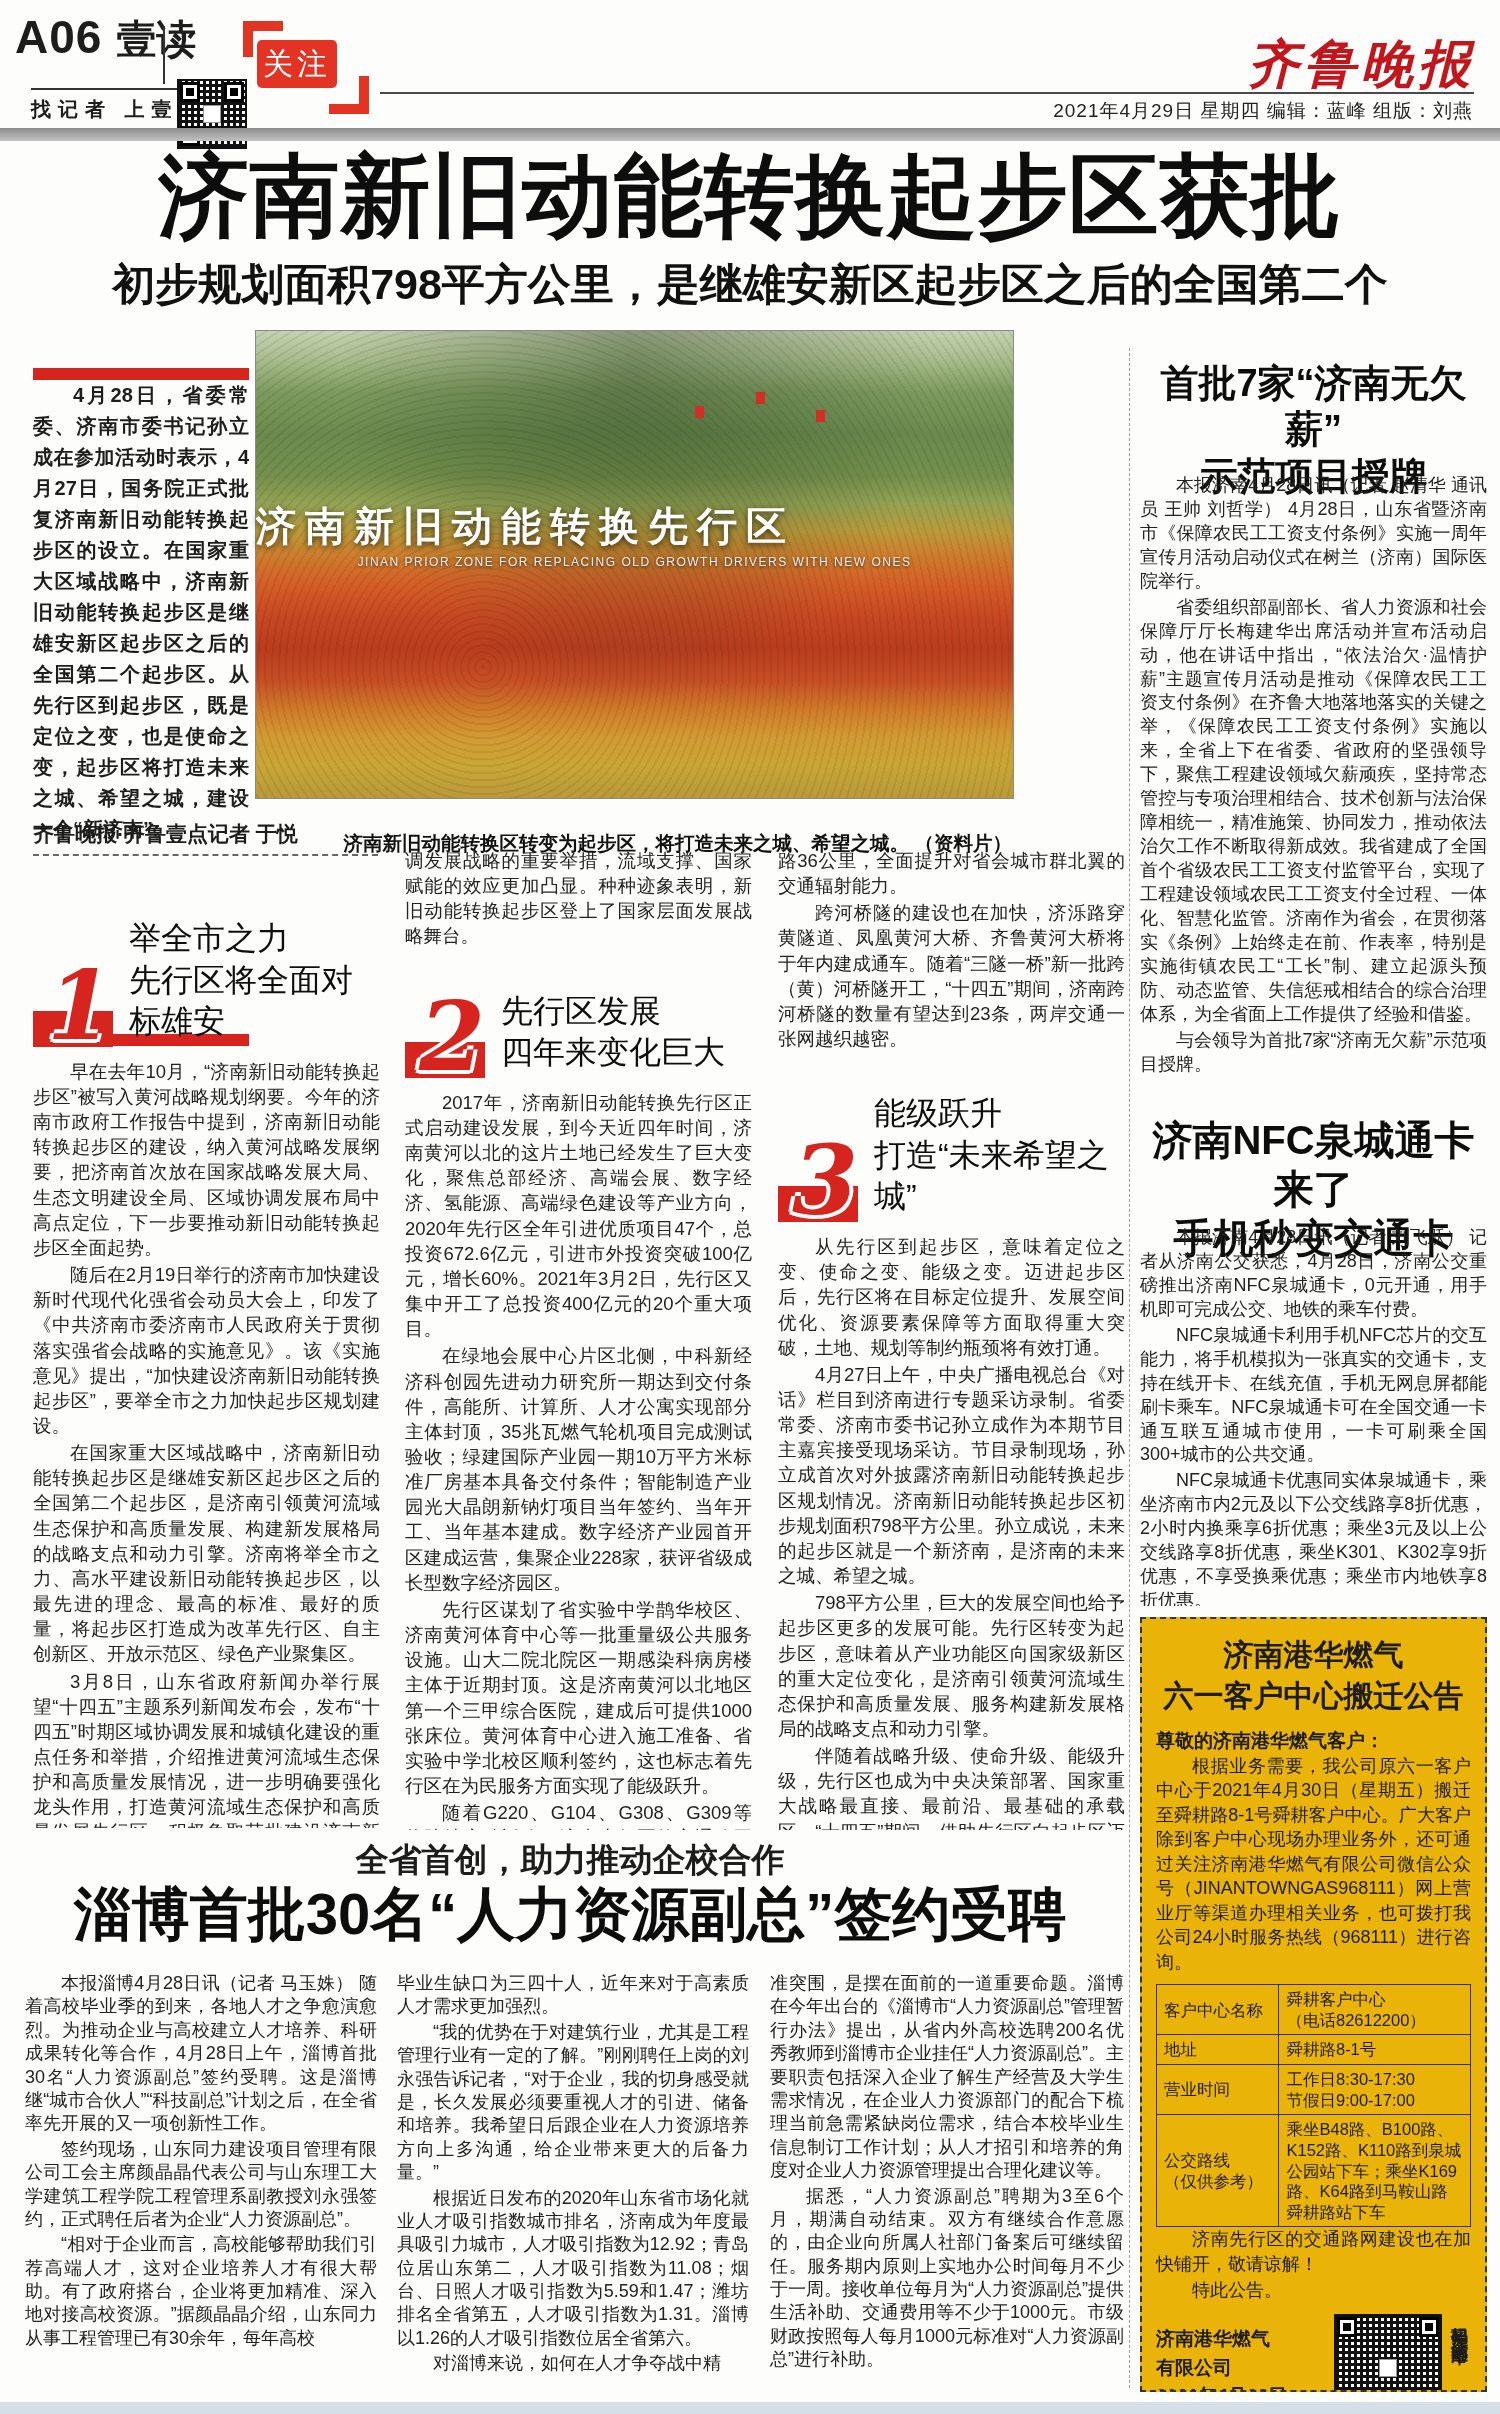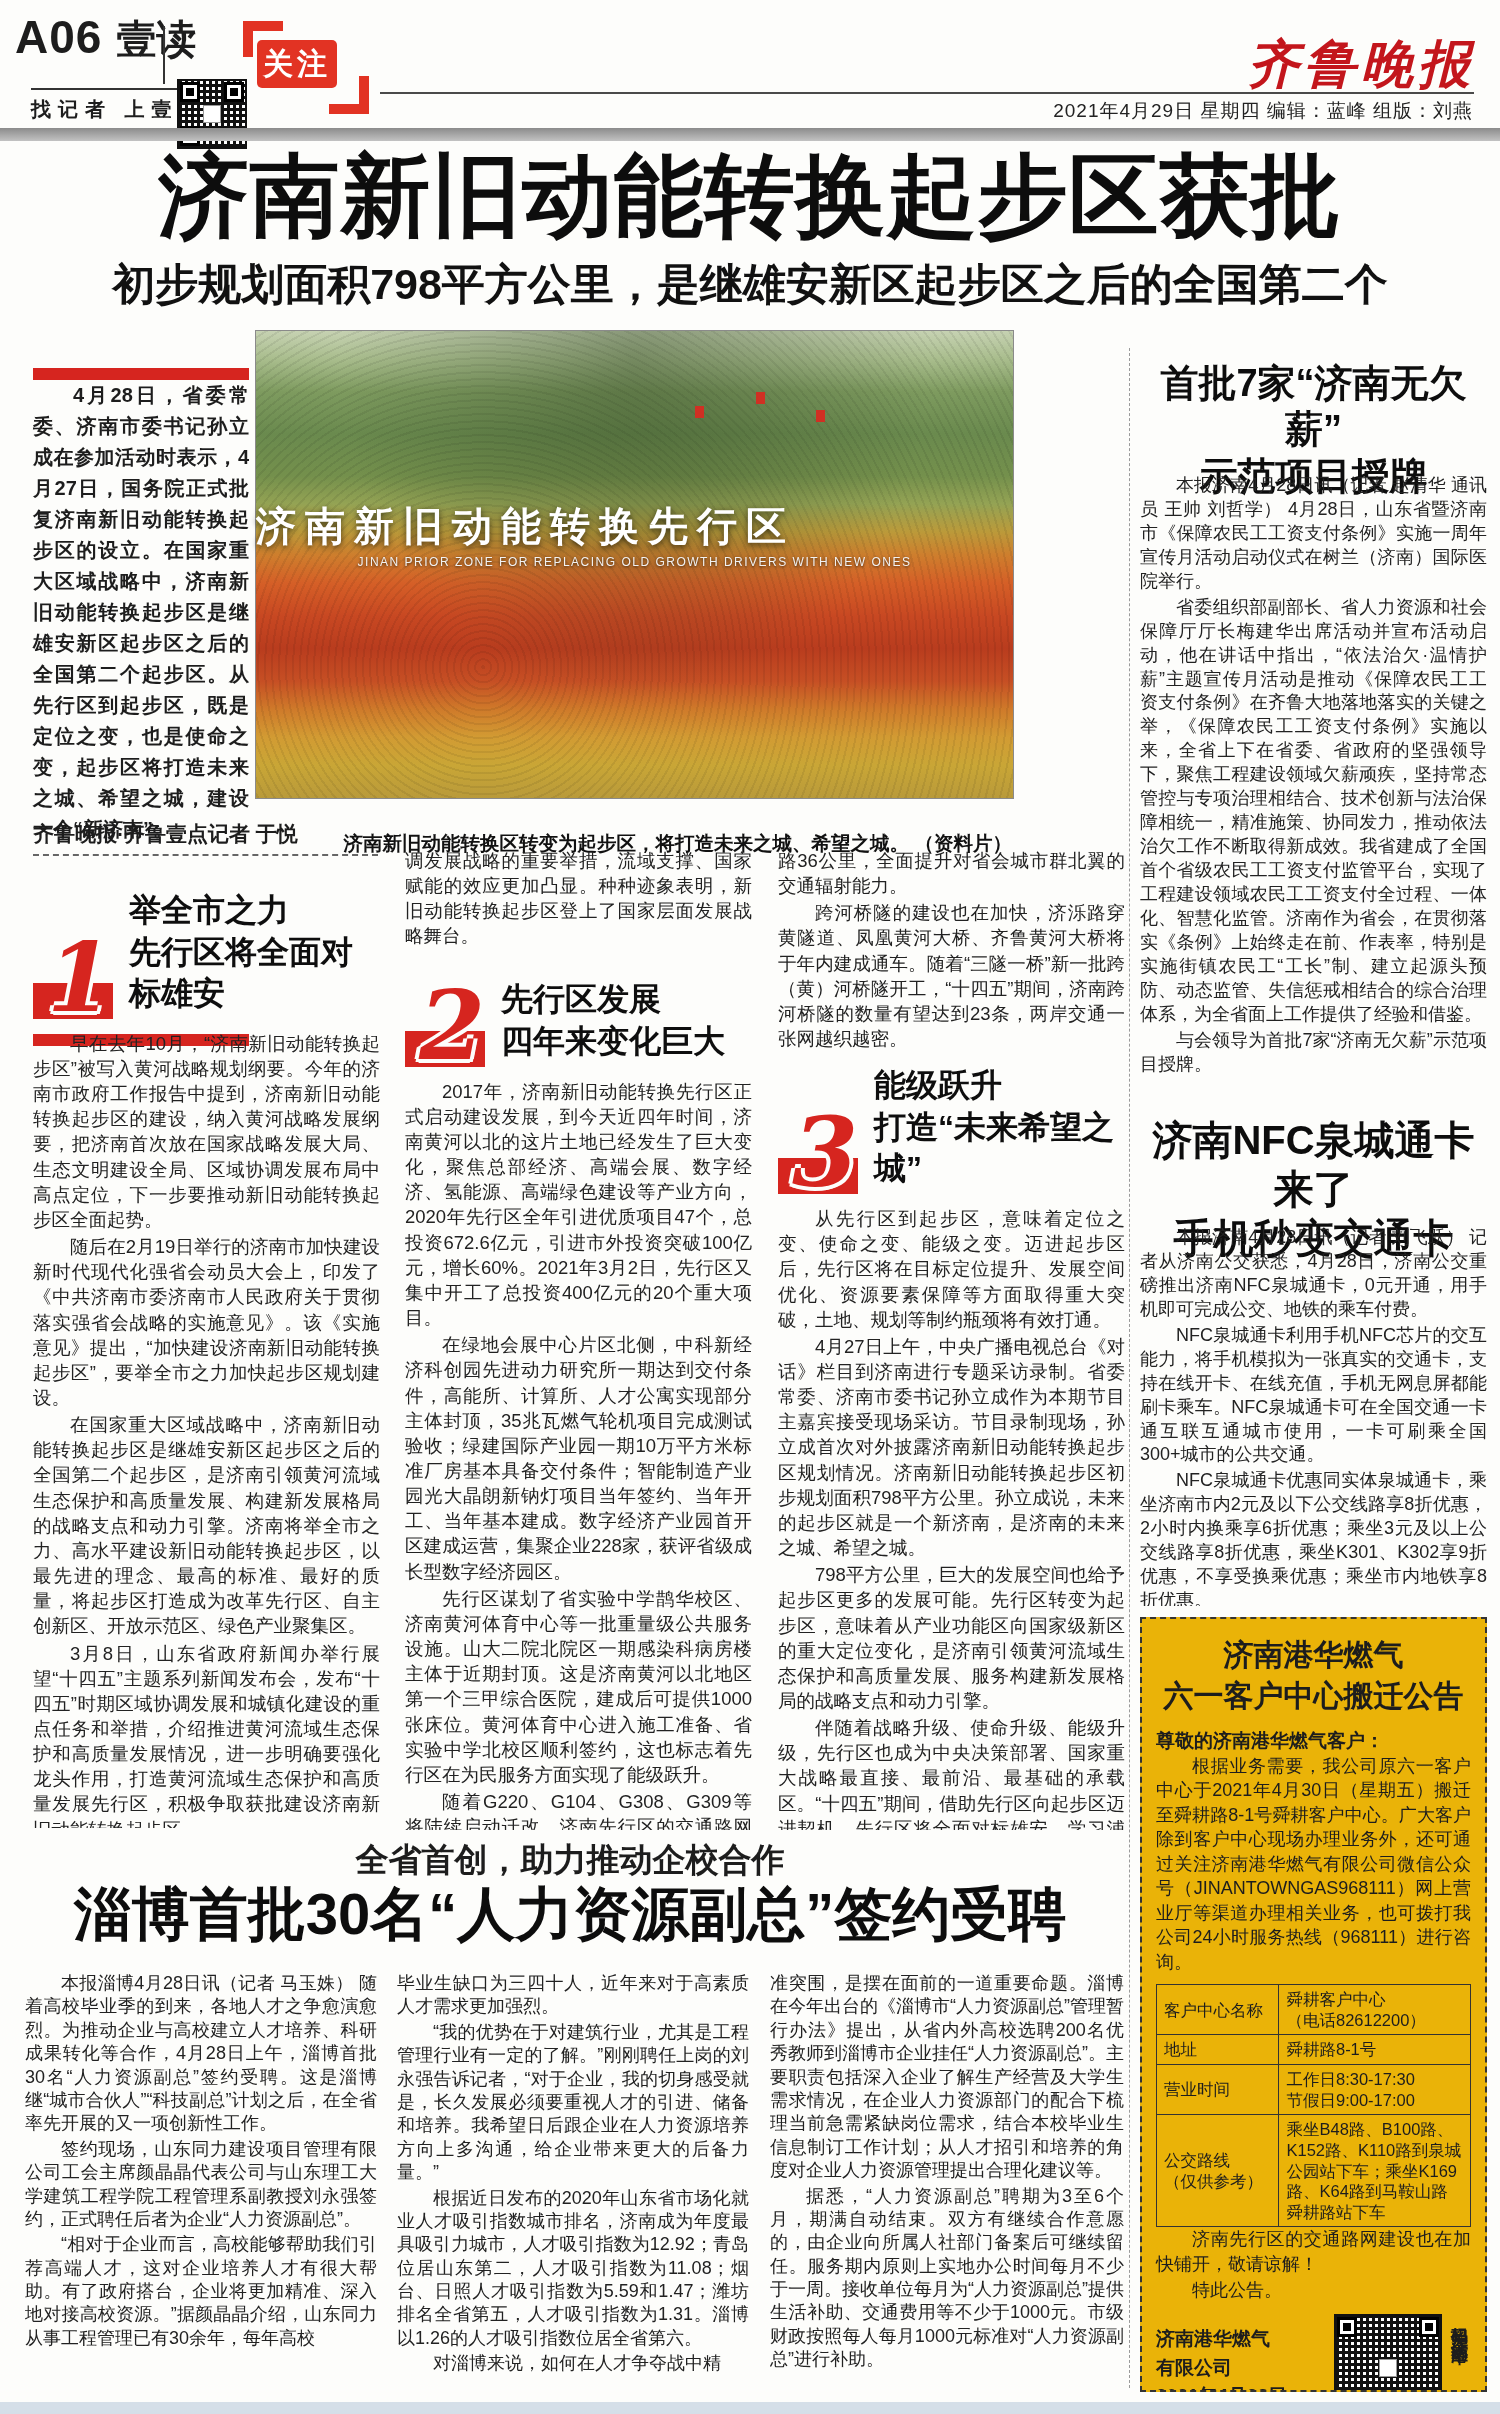--- a/index.html
+++ b/index.html
@@ -18,21 +18,21 @@
   .slogan{position:absolute;left:16px;top:86px;font-size:20px;font-weight:600;letter-spacing:7px;}
   .qr{background:
       repeating-linear-gradient(0deg,#111 0 3px,transparent 3px 6px),
       repeating-linear-gradient(90deg,#111 0 3px,#fff 3px 6px);
       border:2px solid #111;position:relative;}
   .qr .f{position:absolute;width:14px;height:14px;border:3px solid #000;background:#fff;}
   .qr .f::after{content:"";position:absolute;left:3px;top:3px;width:8px;height:8px;background:#000;}
   .qr .f.tl{left:1px;top:1px;} .qr .f.tr{right:1px;top:1px;} .qr .f.bl{left:1px;bottom:1px;}
   .qr .c{position:absolute;left:50%;top:50%;width:16px;height:16px;transform:translate(-50%,-50%);background:#fff;border:1px solid #999;}
   .badge{position:absolute;left:242px;top:30px;width:80px;height:48px;background:#e23323;color:#fff;
-         font-size:30px;font-weight:700;letter-spacing:4px;display:flex;align-items:center;justify-content:center;border-radius:5px;}
+         font-size:30px;font-weight:400;letter-spacing:4px;display:flex;align-items:center;justify-content:center;border-radius:5px;}
   .brk-tl{position:absolute;left:228px;top:11px;width:30px;height:26px;border-left:10px solid #e23323;border-top:10px solid #e23323;}
   .brk-br{position:absolute;left:314px;top:66px;width:30px;height:28px;border-right:10px solid #e23323;border-bottom:10px solid #e23323;}
   .masthead{position:absolute;right:12px;top:20px;font-family:"DejaVu Serif","Liberation Serif",serif;
             font-style:italic;font-weight:900;font-size:52px;color:#c3161c;letter-spacing:5px;}
   .head-rule{position:absolute;left:365px;right:13px;top:82px;border-top:2px solid #4a4a4a;}
   .dateline{position:absolute;right:14px;top:88px;font-size:19px;color:#222;letter-spacing:1px;}
 
   .grayband{position:absolute;left:0;top:128px;width:1500px;height:13px;background:linear-gradient(#8b8b8b,#c2c2c2);}
 
   
@@ -71,21 +71,21 @@
   #col1{left:33px;top:876px;height:952px;}
   #col2{left:405px;top:848px;height:982px;}
   #col3{left:778px;top:848px;height:982px;}
 
   .section-head{display:flex;margin:14px 0 12px 0;align-items:flex-end;}
   .num-wrap{position:relative;width:96px;height:104px;flex:none;}
   .num-block{position:absolute;left:0;bottom:0;width:80px;height:36px;background:#d6251f;}
   .num{position:absolute;left:14px;bottom:-6px;font-family:"DejaVu Serif","Liberation Serif",serif;
        font-style:italic;font-weight:900;font-size:95px;line-height:1;color:#d6251f;
        text-shadow:4px 0 0 #fdfdfb,-4px 0 0 #fdfdfb,0 4px 0 #fdfdfb,0 -4px 0 #fdfdfb,3px 3px 0 #fdfdfb,-3px 3px 0 #fdfdfb;}
-  .sec-title{font-size:32px;font-weight:700;line-height:1.3;padding-bottom:4px;color:#0e0e0e;}
+  .sec-title{font-size:32px;font-weight:400;line-height:1.3;padding-bottom:4px;color:#0e0e0e;margin-top:28px;}
 
   .vrule{position:absolute;left:1129px;top:348px;height:2040px;border-left:1px dashed #9a9a9a;}
 
   
   .rart-title{position:absolute;left:1140px;width:347px;text-align:center;font-weight:900;color:#0d0d0d;line-height:1.22;}
   #rt1{top:360px;font-size:38px;}
   #rt2{top:1116px;font-size:40px;}
   .rbody{position:absolute;left:1140px;width:347px;overflow:hidden;font-size:18px;line-height:1.33;color:#222;}
   #rb1{top:474px;height:616px;}
   #rb2{top:1226px;height:380px;}

